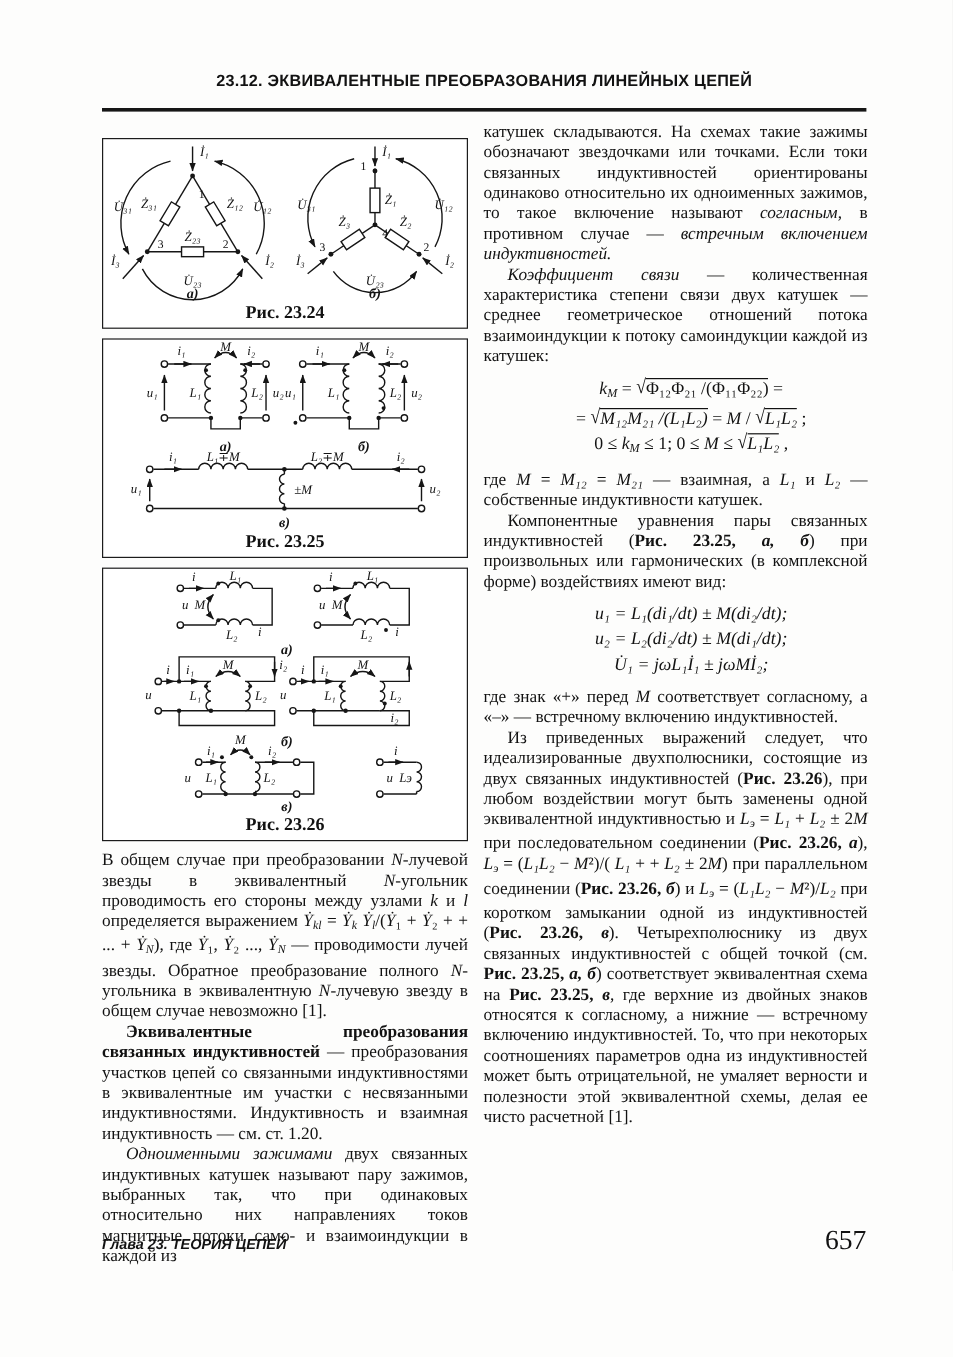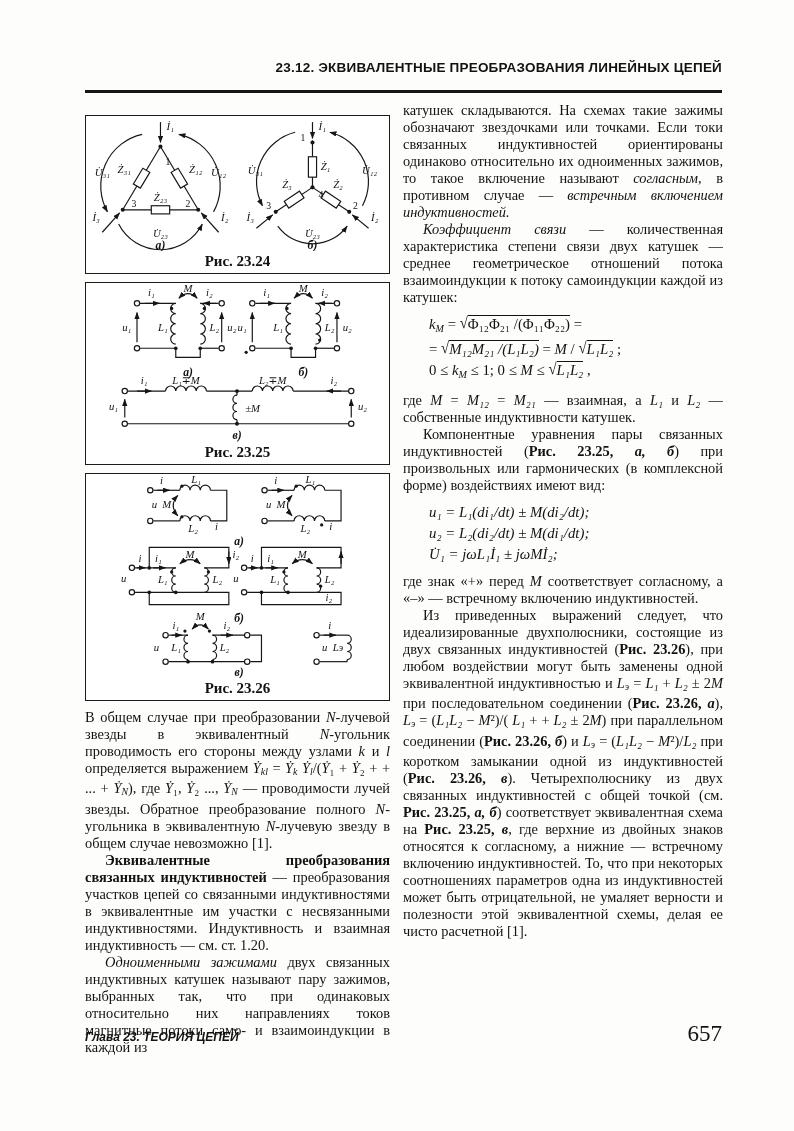--- a/index.html
+++ b/index.html
@@ -1,34 +1,34 @@
 <!DOCTYPE html>
 <html><head>
 <meta charset="utf-8">
 <style>
   html,body{margin:0;padding:0;background:#e8e8e8;}
   .page{position:relative;width:794px;height:1131px;background:#fdfdfc;margin:0 auto;
         font-family:"Liberation Serif","DejaVu Serif",serif;color:#121212;overflow:hidden;}
   
-  .hdr{position:absolute;left:85px;right:72px;top:60px;text-align:right;
+  .hdr{position:absolute;left:85px;right:72px;top:60px;text-align:center;
        font-family:"Liberation Sans","DejaVu Sans",sans-serif;font-weight:bold;font-size:13.5px;letter-spacing:.2px;}
   .hrule{position:absolute;left:85px;right:72px;top:90px;height:3px;background:#161616;}
   
   .colL{position:absolute;left:85px;top:115px;width:305px;}
   .colR{position:absolute;left:403px;top:102px;width:320px;}
   
   .figbox{border:1.6px solid #1c1c1c;margin-bottom:8px;text-align:center;padding-top:2px;background:#fff;}
   .figbox svg{display:block;width:100%;}
   .figcap{font-weight:bold;font-size:15px;line-height:18px;margin:1px 0 3px;}
   
   .text{font-size:14.4px;line-height:17px;text-align:justify;}
   .para{margin:0;}
   .para.ind{text-indent:20px;}
   .para.top{margin-top:9px;}
-  .fla{padding-left:26px;margin:2px 0;line-height:19px;text-align:left;font-size:14.8px;}
+  .fla{padding-left:26px;margin:2px 0;line-height:19px;text-align:center;font-size:14.8px;}
   .fla.start{margin-top:9px;}
   .fla.gap{}
   
   .r-n{font-style:normal;}
   .r-i{font-style:italic;}
   .r-b{font-weight:700;font-family:Liberation Serif, serif;}
   .r-bi{font-weight:700;font-style:italic;}
   .r-sub{font-style:italic;font-size:68%;vertical-align:-0.25em;}
   .r-rad{font-style:normal;display:inline-block;transform:scaleY(1.12);transform-origin:center bottom;}
   .r-ovl{border-top:1.1px solid #121212;}

